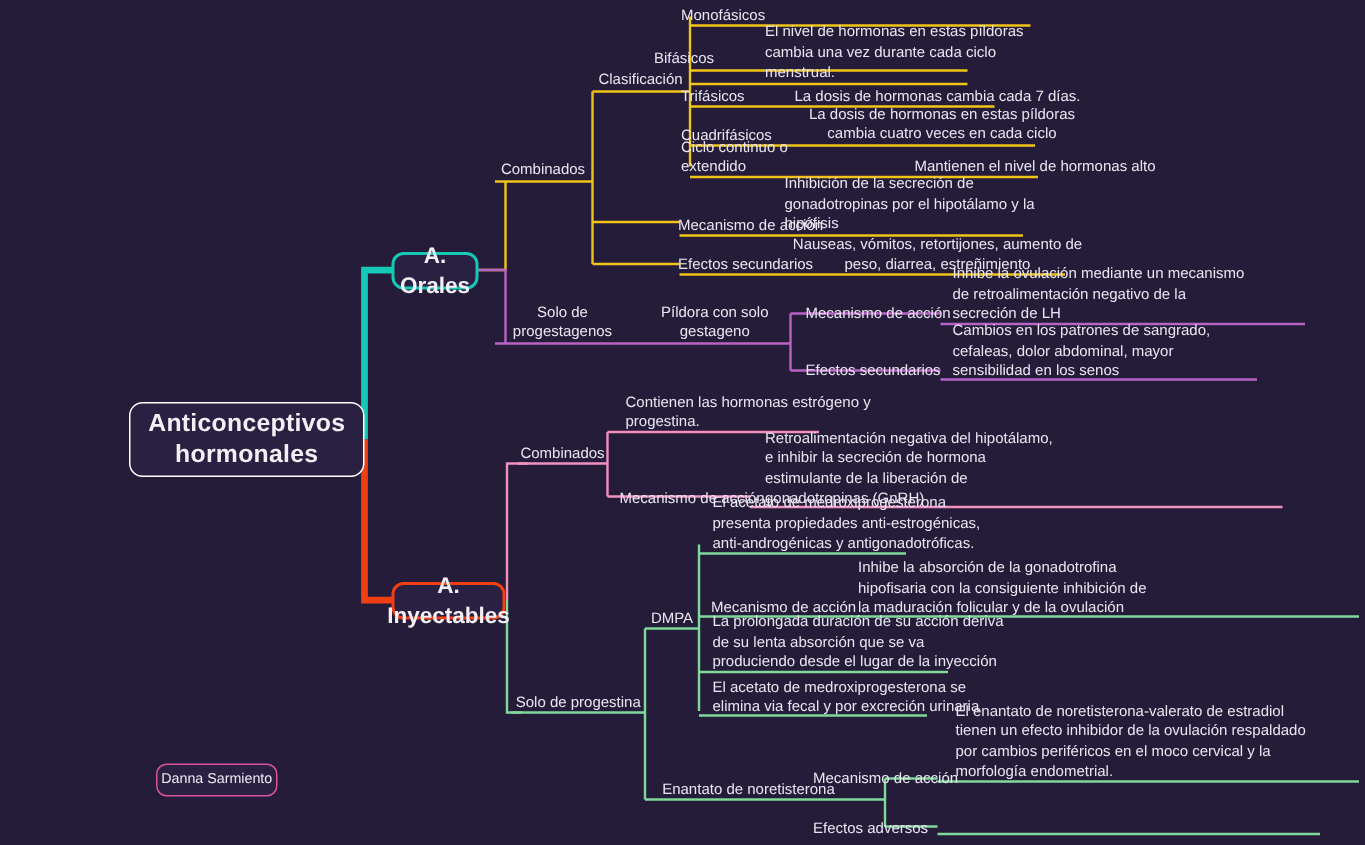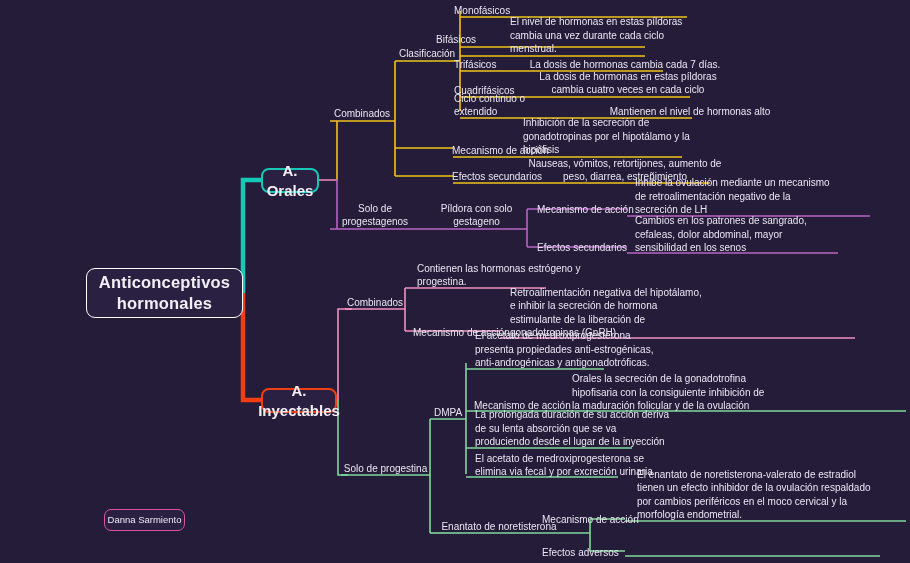--- a/index.html
+++ b/index.html
@@ -308,21 +308,21 @@
   <div class="node label l vb" style="left:475px; top:343px; width:230px; height:26px;">
     <span>El acetato de medroxiprogesterona
 presenta propiedades anti-estrogénicas,
 anti-androgénicas y antigonadotróficas.</span>
   </div>
 
   <div class="node label l vb" style="left:474px; top:398px; width:100px; height:14px;">
     <span>Mecanismo de acción</span>
   </div>
   <div class="node label l vb" style="left:572px; top:379px; width:250px; height:33px;">
-    <span>Orales la secreción de la gonadotrofina
+    <span>Inhibe la absorción de la gonadotrofina
 hipofisaria con la consiguiente inhibición de
 la maduración folicular y de la ovulación</span>
   </div>
 
   <div class="node label l vb" style="left:475px; top:415px; width:230px; height:33px;">
     <span>La prolongada duración de su acción deriva
 de su lenta absorción que se va
 produciendo desde el lugar de la inyección</span>
   </div>
 

